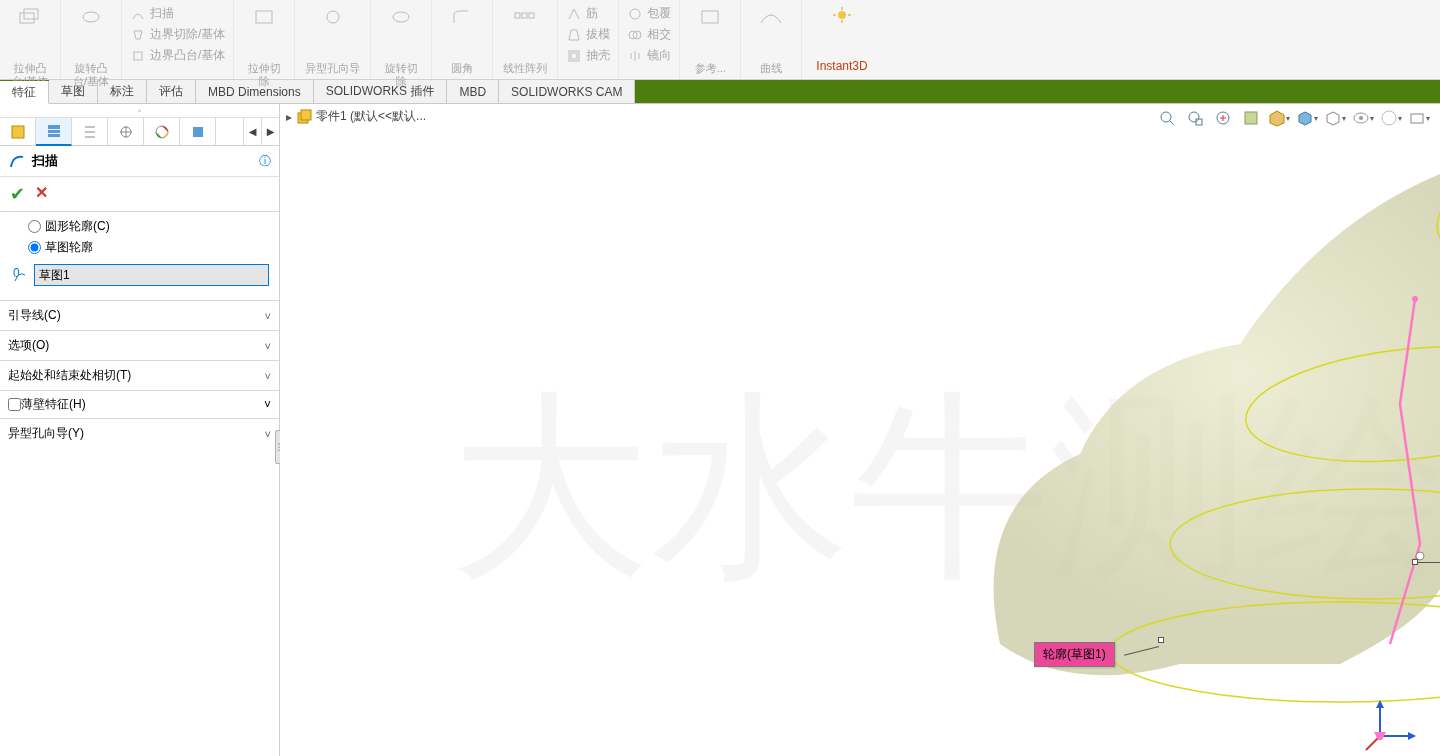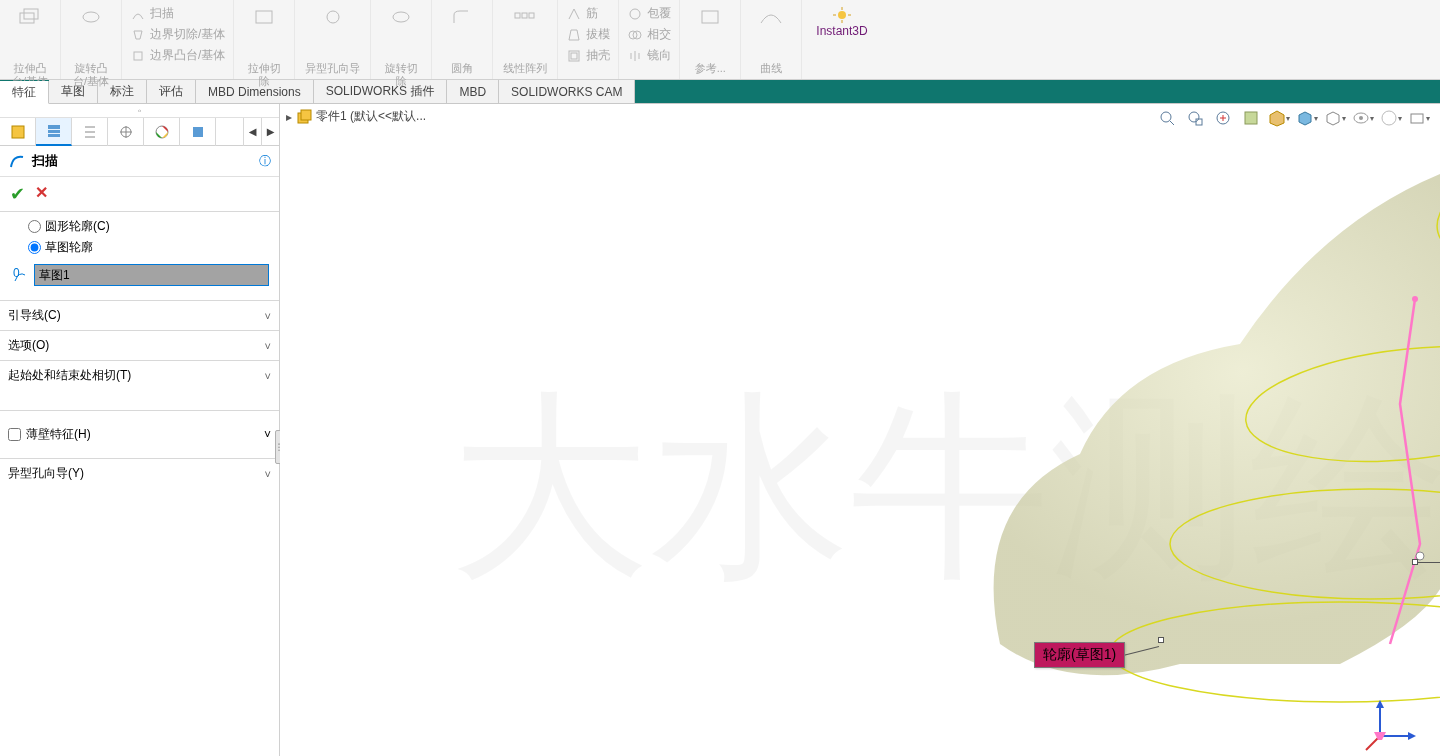--- a/index.html
+++ b/index.html
@@ -8,25 +8,25 @@
 
 .ribbon { height: 80px; background: #f5f5f5; border-bottom: 1px solid #d0d0d0; display: flex; position: relative; }
 .ribbon-group { display: flex; flex-direction: column; align-items: center; justify-content: flex-start; padding: 4px 6px; border-right: 1px solid #e8e8e8; }
 .ribbon-btn { display: flex; flex-direction: column; align-items: center; justify-content: center; cursor: pointer; padding: 2px 4px; color: #a7a7a7; min-width: 48px; gap: 32px; }
 .ribbon-btn .icon-large { width: 32px; height: 22px; margin-bottom: 2px; display:flex;align-items:center;justify-content:center; }
 .ribbon-btn .label { font-size: 11px; line-height: 13px; text-align: center; white-space: pre-line; }
 .ribbon-sub { display: flex; flex-direction: column; gap: 2px; }
 .ribbon-sub-item { display: flex; align-items: center; gap: 4px; font-size: 11px; color: #a7a7a7; cursor: pointer; padding: 1px 2px; }
 .ribbon-sub-item .small-icon { width: 16px; height: 16px; display:flex;align-items:center;justify-content:center; }
 .dd-arrow { font-size: 9px; color:#a7a7a7; }
-.instant3d { display:flex;flex-direction:column;align-items:center;justify-content:flex-start;padding:6px 14px;color:#701a75; }
+.instant3d { display:flex;flex-direction:column;align-items:center;justify-content:space-between;padding:6px 14px;color:#c2410c; }
 .instant3d .sun { width: 24px; height: 18px; }
 
 
-.tabstrip { height: 24px; background: #0f766e; display: flex; border-bottom: 1px solid #c8c8c8; }
+.tabstrip { height: 24px; background: #4d7c0f; display: flex; border-bottom: 1px solid #c8c8c8; }
 .tab { padding: 0 12px; display: flex; align-items: center; border-right: 1px solid #c8c8c8; font-size: 12px; cursor: pointer; color:#444; background:#f2f2f2; }
 .tab.active { background: #ffffff; border-bottom: 1px solid #fff; position:relative; top:1px; }
 
 
 .main { display: flex; height: calc(756px - 80px - 24px); }
 .leftpanel { width: 280px; border-right: 1px solid #d0d0d0; background: #ffffff; display:flex; flex-direction:column; position:relative; }
 .lp-arrow { height: 14px; display:flex; justify-content:center; align-items:center; color:#888; font-size:10px; border-bottom:1px solid #e0e0e0; }
 .lp-tabs { height: 28px; display:flex; border-bottom:1px solid #d0d0d0; align-items:center; }
 .lp-tab { width: 36px; height: 28px; display:flex; align-items:center; justify-content:center; border-right:1px solid #d8d8d8; cursor:pointer; }
 .lp-tab.active { background:#e7f3ff; border-bottom:2px solid #0078d7; }
@@ -41,34 +41,34 @@
 .cancel-btn { color:#d43535; font-size:16px; cursor:pointer; font-weight:bold; }
 .pm-section { border-top:1px solid #d8d8d8; }
 .pm-section-hd { display:flex; align-items:center; padding:6px 8px; font-size:12px; cursor:pointer; }
 .pm-section-hd .chev { margin-left:auto; font-size:11px; color:#666; }
 .pm-body { padding: 4px 10px 8px 28px; }
 .radio-row { display:flex; align-items:center; gap:4px; font-size:12px; padding:2px 0; }
 .radio-row input { margin:0; }
 .field-row { display:flex; align-items:center; gap:6px; margin:6px 0 6px -18px; }
 .field-icon { width:18px; height:18px; display:flex;align-items:center;justify-content:center; }
 .field-input { flex:1; height:22px; border:1px solid #7a7a7a; padding:2px 4px; font-size:12px; }
-.field-input.blue { background:#a3a3a3; border-color:#0078d7; }
+.field-input.blue { background:#e5e5e5; border-color:#0078d7; }
 .field-pink { width:18px; height:22px; background:#ff77c8; }
 .field-input.selected { background:#0078d7; color:#fff; border-color:#0050a0; }
-.checkbox-row { display:flex; align-items:center; gap:5px; padding:15px 8px; border-top:1px solid #d8d8d8;margin-top:20px; }
+.checkbox-row { display:flex; align-items:center; padding:5px 8px; border-top:1px solid #d8d8d8; }
 .splitter-handle { position:absolute; right:-4px; top:50%; width:8px; height:34px; background:#e4e4e4; border:1px solid #b0b0b0; border-radius:2px; cursor:ew-resize; display:flex;align-items:center;justify-content:center; font-size:9px; color:#666; }
 
 
 .viewport { flex:1; position:relative; background:#ffffff; overflow:hidden; }
 .breadcrumb { position:absolute; top:4px; left:6px; display:flex; align-items:center; gap:4px; font-size:12px; color:#444; }
 .breadcrumb .bc-arrow { color:#555; cursor:pointer; }
 .vp-toolbar { position:absolute; top:0; right:10px; display:flex; gap:6px; align-items:center; height:28px; }
 .vp-tool { width:22px; height:22px; display:flex;align-items:center;justify-content:center; cursor:pointer; }
 .vp-tool .dd { font-size:8px; color:#666; margin-left:1px; }
-.callout { position:absolute; background:#be185d; border:1px solid #7a7a7a; padding:3px 8px; font-size:14px; box-shadow:1px 1px 2px rgba(0,0,0,.15); pointer-events:none; }
+.callout { position:absolute; background:#ec4899; border:1px solid #7a7a7a; padding:3px 8px; font-size:12px; box-shadow:1px 1px 2px rgba(0,0,0,.15); pointer-events:none; }
 .callout-line { position:absolute; height:1px; background:#555; }
 .callout-dot { position:absolute; width:6px;height:6px;border:1px solid #555;background:#fff;border-radius:0; }
 .triad { position:absolute; left:1080px; top:592px; width:60px; height:60px; }
 .watermark { position:absolute; font-size:200px; color:rgba(0,0,0,0.04); font-weight:300; pointer-events:none; white-space:nowrap; }
 
 svg { display:block; }
 </style>
 </head>
 <body>
 

